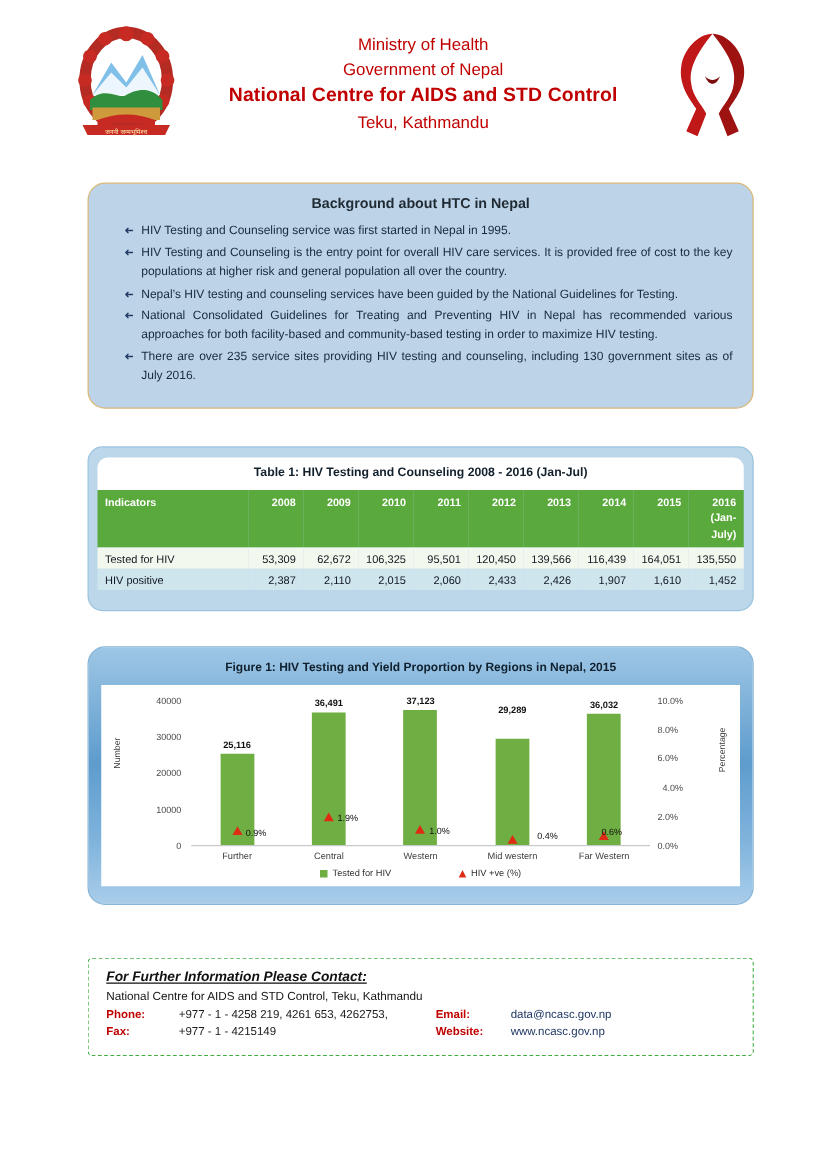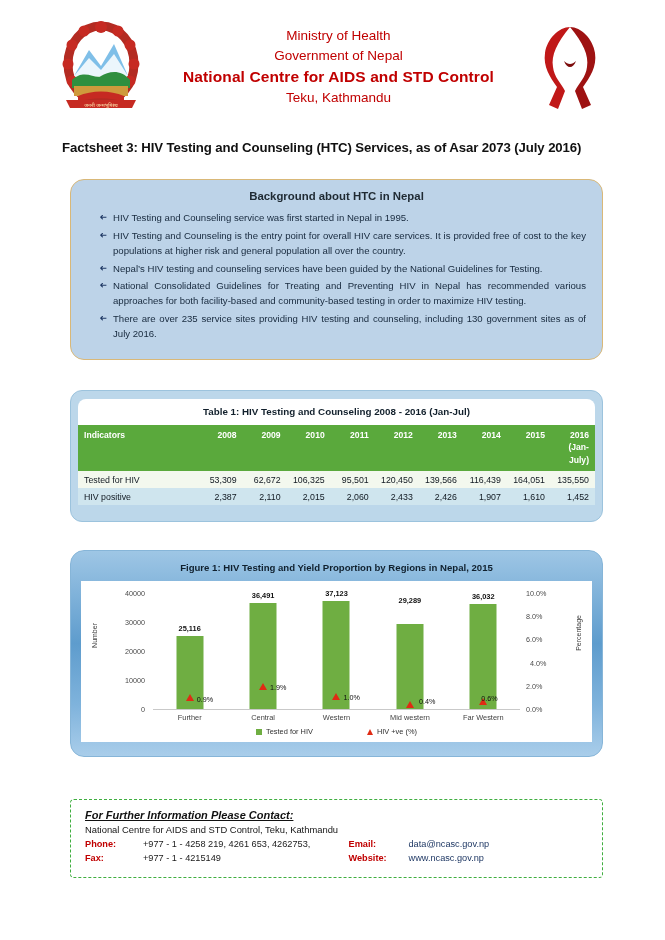--- a/index.html
+++ b/index.html
@@ -309,21 +309,20 @@
 
     <div class="ribbon">
       <svg viewBox="0 0 66 92" width="66" height="92">
         <path d="M33 6 C20 22, 14 34, 16 46 C17 56, 24 62, 28 70 L21 88 L12 84 L20 66 C13 56, 6 46, 8 32 C10 18, 22 6, 33 6 Z" fill="#c01818"></path>
         <path d="M33 6 C46 22, 52 34, 50 46 C49 56, 42 62, 38 70 L45 88 L54 84 L46 66 C53 56, 60 46, 58 32 C56 18, 44 6, 33 6 Z" fill="#9e1212"></path>
         <path d="M27 40 C31 44, 35 44, 39 40 C36 48, 30 48, 27 40 Z" fill="#7d0d0d"></path>
       </svg>
     </div>
   </div>
 
-  <div class="factsheet-title">Factsheet 3: HIV Testing and Counseling (HTC) Services, as of Asar 2073 (July 2016)</div>
 
   <div class="bg-box">
     <div class="bg-box-title">Background about HTC in Nepal</div>
 
     <div class="bullet-row">
       <span class="bullet-glyph">➜</span>
       <span class="bullet-text">HIV Testing and Counseling service was first started in Nepal in 1995.</span>
     </div>
     <div class="bullet-row">
       <span class="bullet-glyph">➜</span>
@@ -430,21 +429,21 @@
             <div class="bar-value" style="bottom:111px;">37,123</div>
             <div class="bar" style="height:108px;"></div>
             <div class="tri" style="bottom:9px;"></div>
             <div class="tri-value" style="bottom:7px;">1.0%</div>
           </div>
 
           <div class="bar-slot" style="left:60.5%;">
             <div class="bar-value" style="bottom:104px;">29,289</div>
             <div class="bar" style="height:85px;"></div>
             <div class="tri" style="bottom:1px;"></div>
-            <div class="tri-value" style="bottom:3px; margin-left:9px;">0.4%</div>
+            <div class="tri-value" style="bottom:3px; margin-left:20px;">0.4%</div>
           </div>
 
           <div class="bar-slot" style="left:80.5%;">
             <div class="bar-value" style="bottom:108px;">36,032</div>
             <div class="bar" style="height:105px;"></div>
             <div class="tri" style="bottom:4px;"></div>
             <div class="tri-value" style="bottom:6px; margin-left:-2px;">0.6%</div>
           </div>
 
         </div>

